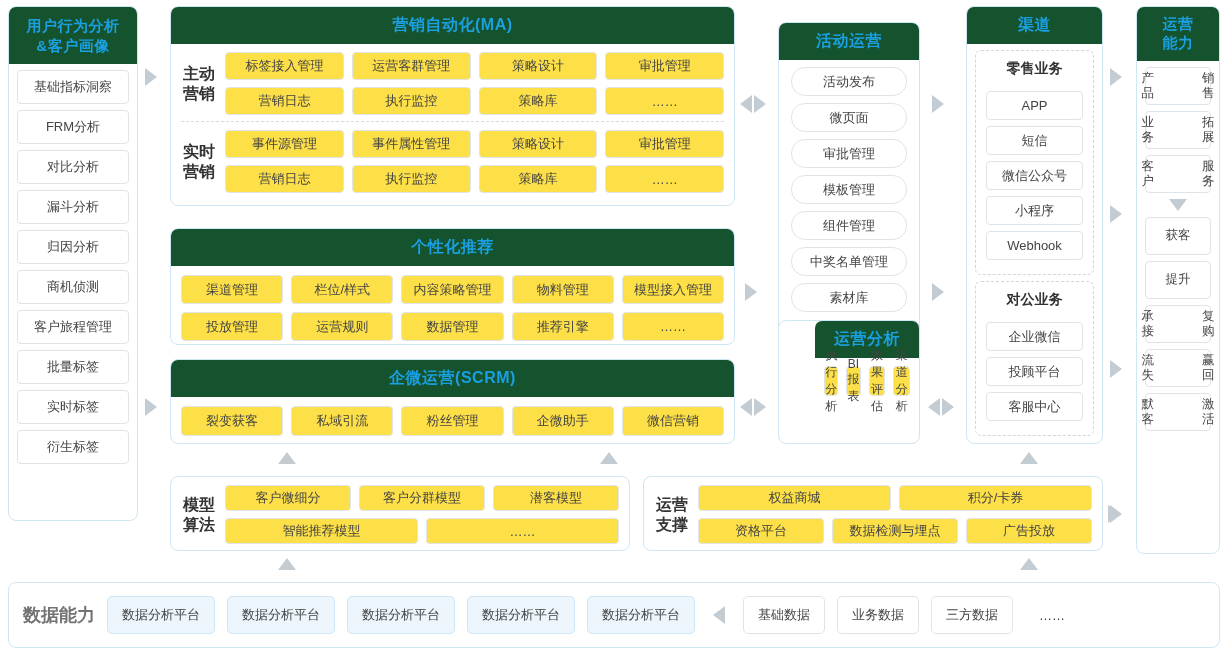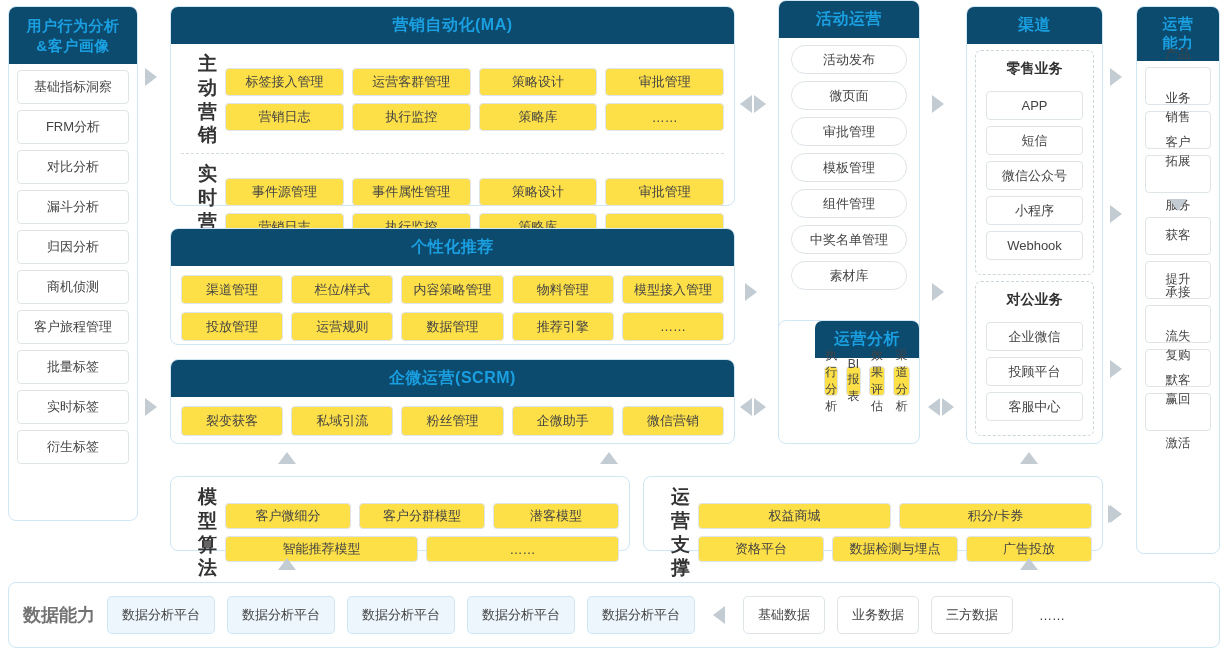--- a/index.html
+++ b/index.html
@@ -15,21 +15,21 @@
 
   
   .panel{
     position:absolute;
     border:1px solid #cfe6f5;
     border-radius:8px;
     background:#fff;
     box-sizing:border-box;
   }
   .panel-title{
-    background:#0c4a6e;
+    background:#14532d;
     color:#1a9fe0;
     font-weight:bold;
     font-size:16px;
     text-align:center;
     border-radius:7px 7px 0 0;
     padding:8px 0;
     letter-spacing:.5px;
   }
   .cell{
     border:1px solid #dfe4e8;
@@ -37,21 +37,21 @@
     background:#fff;
     text-align:center;
     color:#444;
     font-size:13px;
     display:flex;align-items:center;justify-content:center;
     box-sizing:border-box;
   }
   .cell.gray{background:#fde047;}
   .row{display:flex;gap:8px;}
   .rowlabel{
-    font-weight:bold;color:#333;font-size:19px;
+    font-weight:bold;color:#333;font-size:16px;
     width:36px;line-height:1.25;flex:none;
     display:flex;align-items:center;justify-content:center;text-align:right;
   }
 
   
   #left-col{left:8px;top:6px;width:130px;height:515px;}
   #left-col .panel-title{font-size:15px;line-height:1.3;padding:9px 0;}
   .leftitem{
     height:34px;margin:6px 8px;
   }
@@ -77,40 +77,40 @@
   
   #model{left:170px;top:476px;width:460px;height:75px;}
   .mini-body{padding:8px 10px;display:flex;gap:8px;align-items:center;}
   .mini-grid{flex:1;display:flex;flex-direction:column;gap:7px;}
   .mini-grid .row .cell{flex:1;height:26px;}
 
   
   #support{left:643px;top:476px;width:460px;height:75px;}
 
   
-  #activity{left:778px;top:0;width:142px;height:363px;}
+  #activity{left:778px;top:22px;width:142px;height:363px;}
   #activity .cell{height:29px;margin:7px 12px;border-radius:14px;}
 
   
   #opanalysis{left:778px;top:320px;width:142px;height:124px;padding-left:36px;}
   .opa-body{padding:8px 9px;display:flex;gap:8px;}
   .opa-body .row .cell{flex:1;height:30px;font-size:12px;}
 
   
   #channel{left:966px;top:6px;width:137px;height:438px;}
   .sub-box{
     border:1px dashed #cdd6dc;border-radius:6px;margin:6px 8px;padding:4px 0 8px 0;
   }
   .sub-title{text-align:center;font-weight:bold;color:#333;font-size:14px;padding:5px 0 7px 0;}
   .sub-box .cell{height:29px;margin:6px 10px;}
 
   
   #opcap{left:1136px;top:6px;width:84px;height:548px;}
   #opcap .panel-title{font-size:15px;line-height:1.25;padding:8px 0;}
-  .capitem{height:38px;margin:6px 8px;line-height:1.2;font-size:12.5px;flex-direction:column;gap:48px;}
+  .capitem{height:38px;margin:6px 8px;line-height:1.2;font-size:12.5px;flex-direction:row;gap:48px;}
   .capitem span{display:block;}
 
   
   #databar{left:8px;top:582px;width:1212px;height:66px;}
   .databar-inner{display:flex;align-items:center;height:100%;padding:0 14px;box-sizing:border-box;gap:12px;}
   .data-title{font-weight:bold;color:#737373;font-size:18px;white-space:nowrap;}
   .data-cell{height:36px;padding:0 14px;background:#ecf6fc;border:1px solid #cfe6f5;border-radius:5px;
     display:flex;align-items:center;justify-content:center;color:#444;font-size:13px;white-space:nowrap;}
   .data-cell.plain{background:#fff;border:1px solid #dfe4e8;}
 

